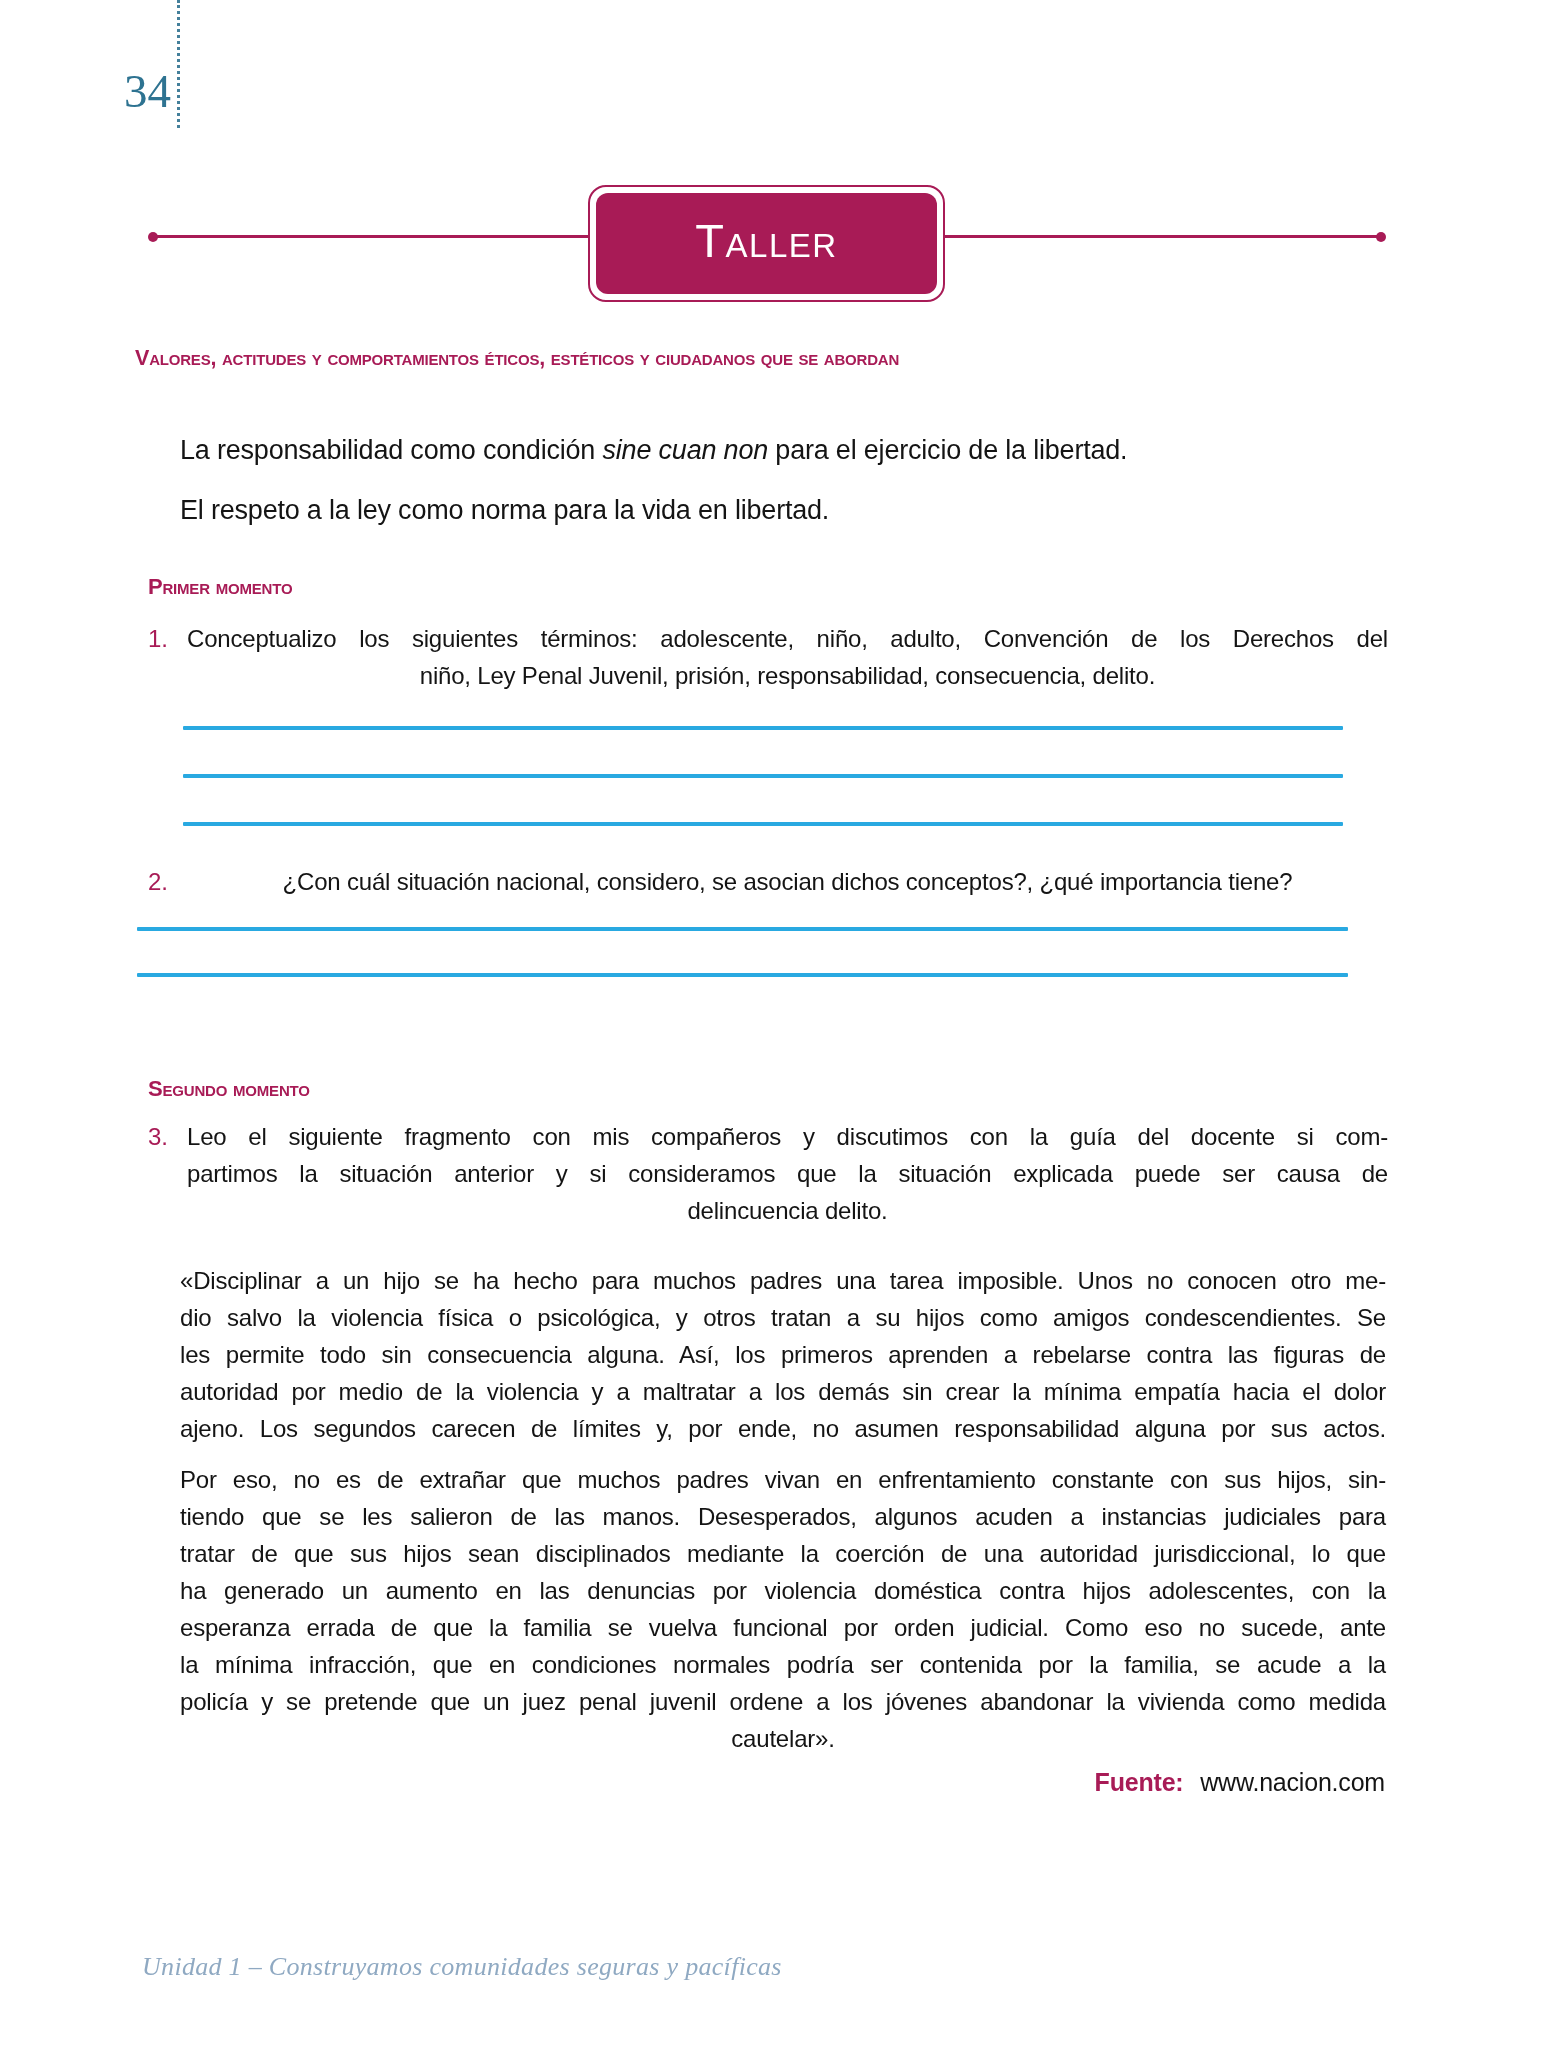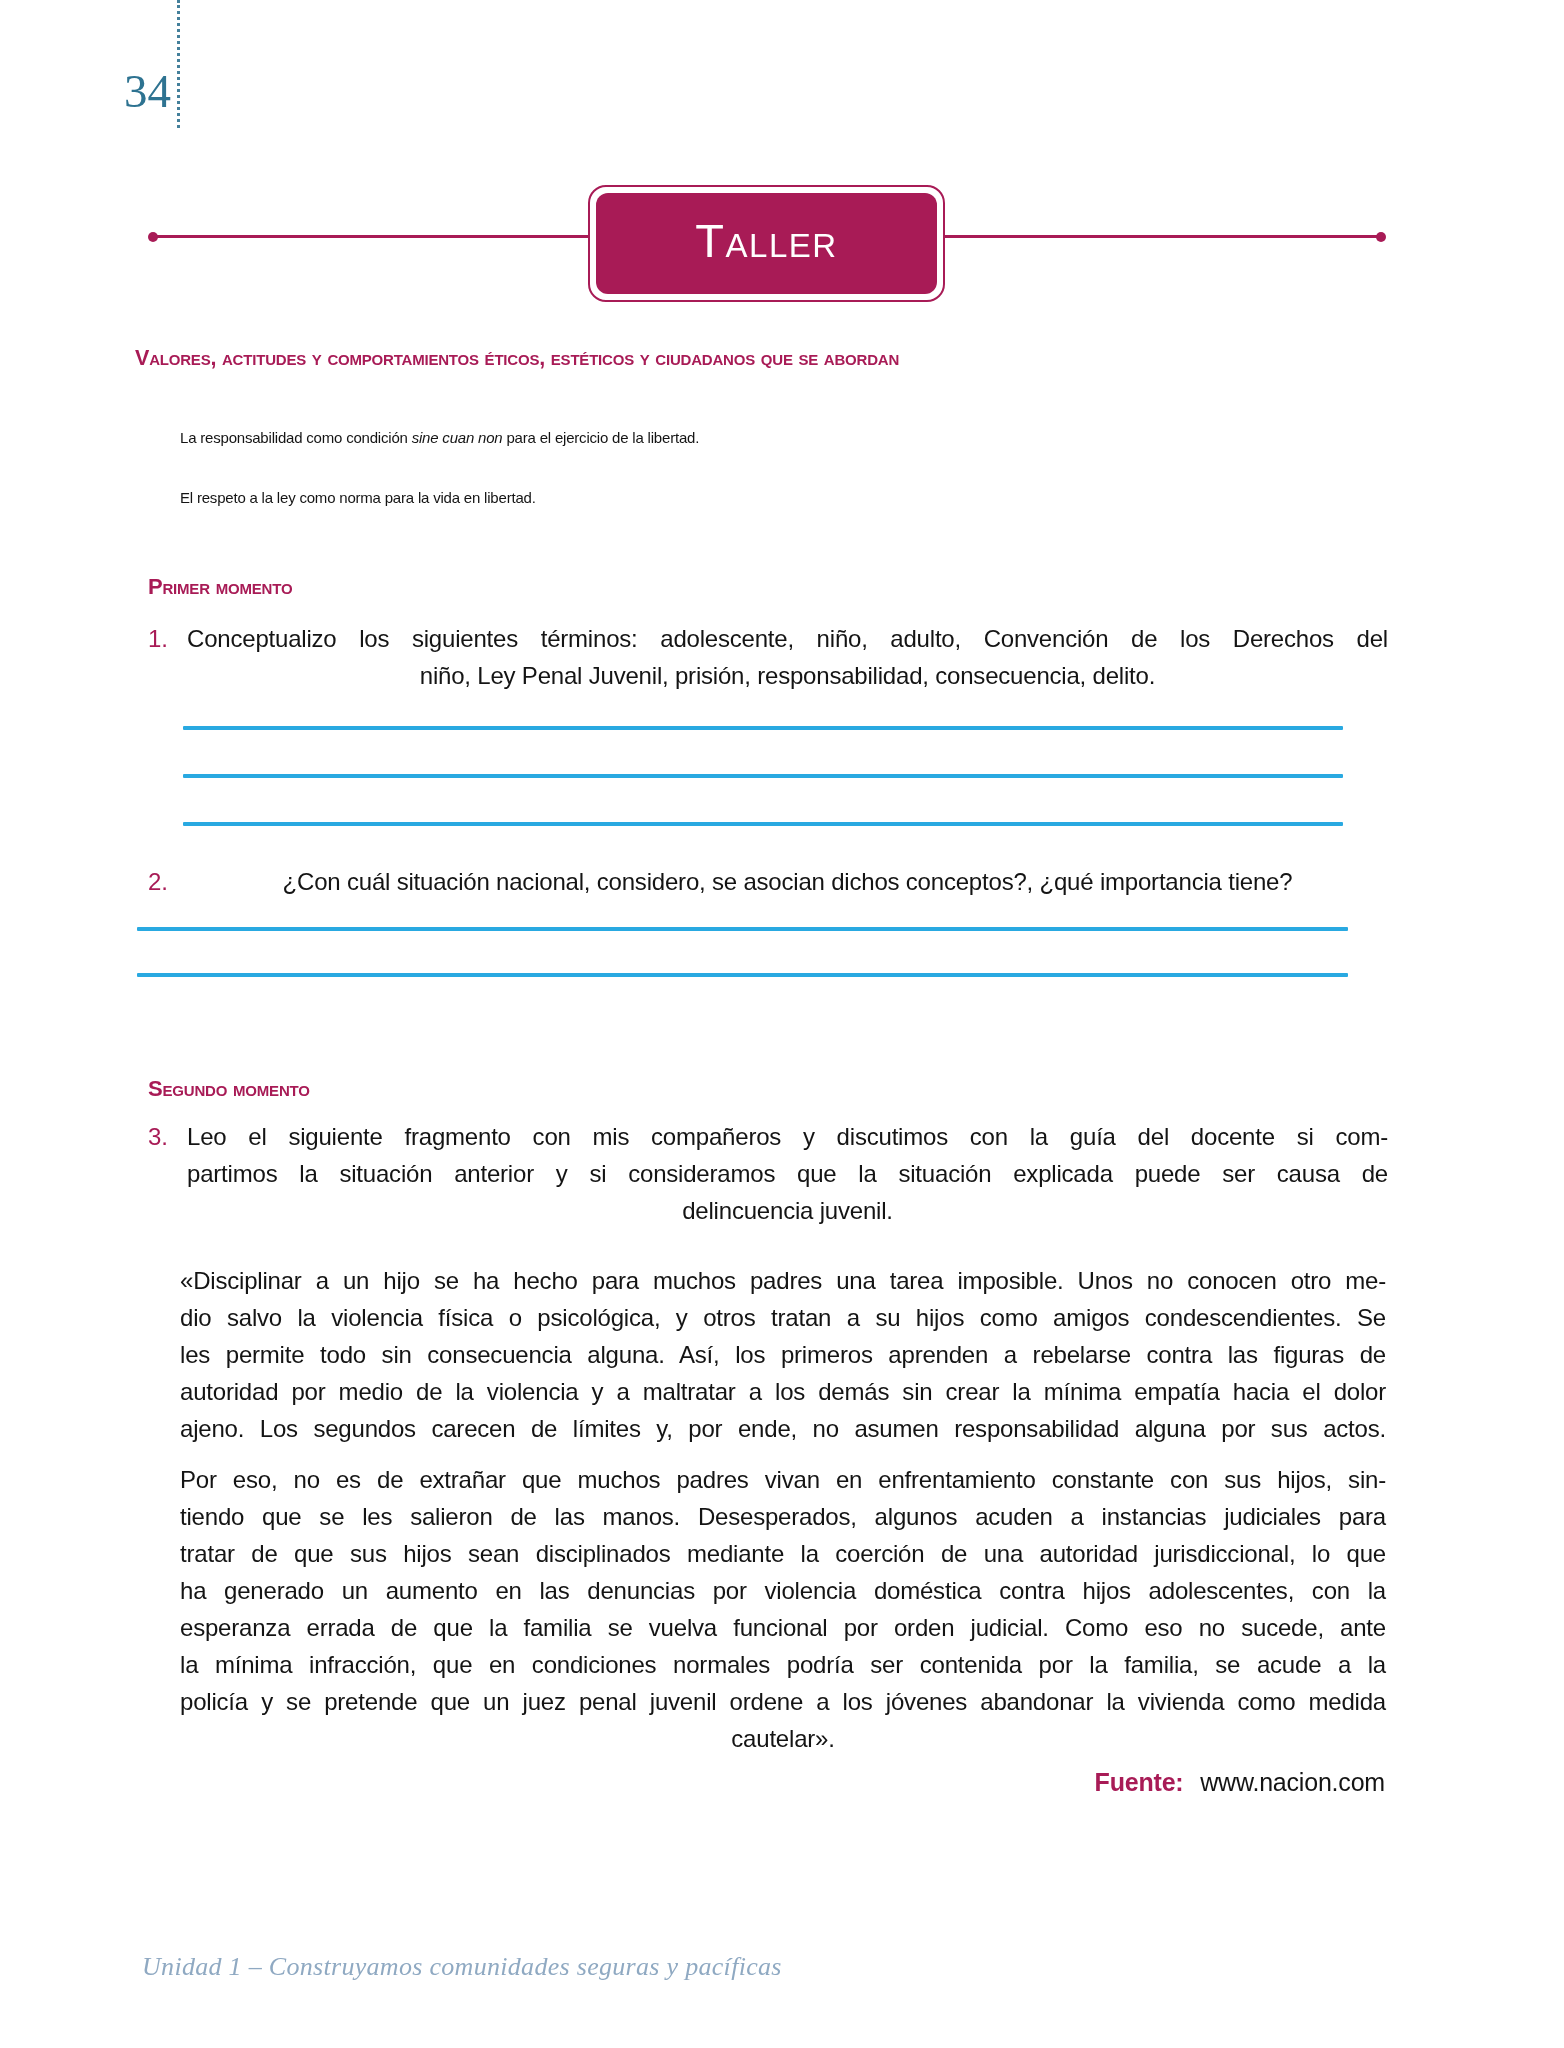--- a/index.html
+++ b/index.html
@@ -56,21 +56,21 @@
     position:absolute; left:148px; width:600px;
     font-variant:small-caps; font-weight:700;
     font-size:22px; color:#a81b56; letter-spacing:-0.2px;
   }
   .section-heading.first  { top:574px; }
   .section-heading.second { top:1076px; }
 
   
   .intro-line {
     position:absolute; left:180px; width:1210px;
-    font-size:15px; letter-spacing:-0.2px; line-height:30px; color:#141414;
+    font-size:27px; letter-spacing:-0.2px; line-height:30px; color:#141414;
   }
   .intro-line.one { top:408px; }
   .intro-line.two { top:468px; }
 
   
   .item { position:absolute; left:148px; width:1240px; font-size:24px; letter-spacing:-0.2px; }
   .item.n1 { top:620px; }
   .item.n2 { top:863px; }
   .item.n3 { top:1118px; }
   .item-number { position:absolute; left:0; top:0; color:#a81b56; line-height:37px; }
@@ -159,21 +159,21 @@
       <div class="answer-line"></div>
     </div>
 
   <div class="section-heading second">Segundo momento</div>
 
   <div class="item n3">
     <span class="item-number">3.</span>
     <div class="item-content">
         <div class="tline fill">Leo el siguiente fragmento con mis compañeros y discutimos con la guía del docente si com-</div>
         <div class="tline fill">partimos la situación anterior y si consideramos que la situación explicada puede ser causa de</div>
-        <div class="tline">delincuencia juvenil.</div>
+        <div class="tline">delincuencia delito.</div>
       </div>
   </div>
 
   <div class="quote-para p1">
       <div class="tline fill">«Disciplinar a un hijo se ha hecho para muchos padres una tarea imposible. Unos no conocen otro me-</div>
       <div class="tline fill">dio salvo la violencia física o psicológica, y otros tratan a su hijos como amigos condescendientes. Se</div>
       <div class="tline fill">les permite todo sin consecuencia alguna. Así, los primeros aprenden a rebelarse contra las figuras de</div>
       <div class="tline fill">autoridad por medio de la violencia y a maltratar a los demás sin crear la mínima empatía hacia el dolor</div>
       <div class="tline fill">ajeno. Los segundos carecen de límites y, por ende, no asumen responsabilidad alguna por sus actos.</div>
     </div>

